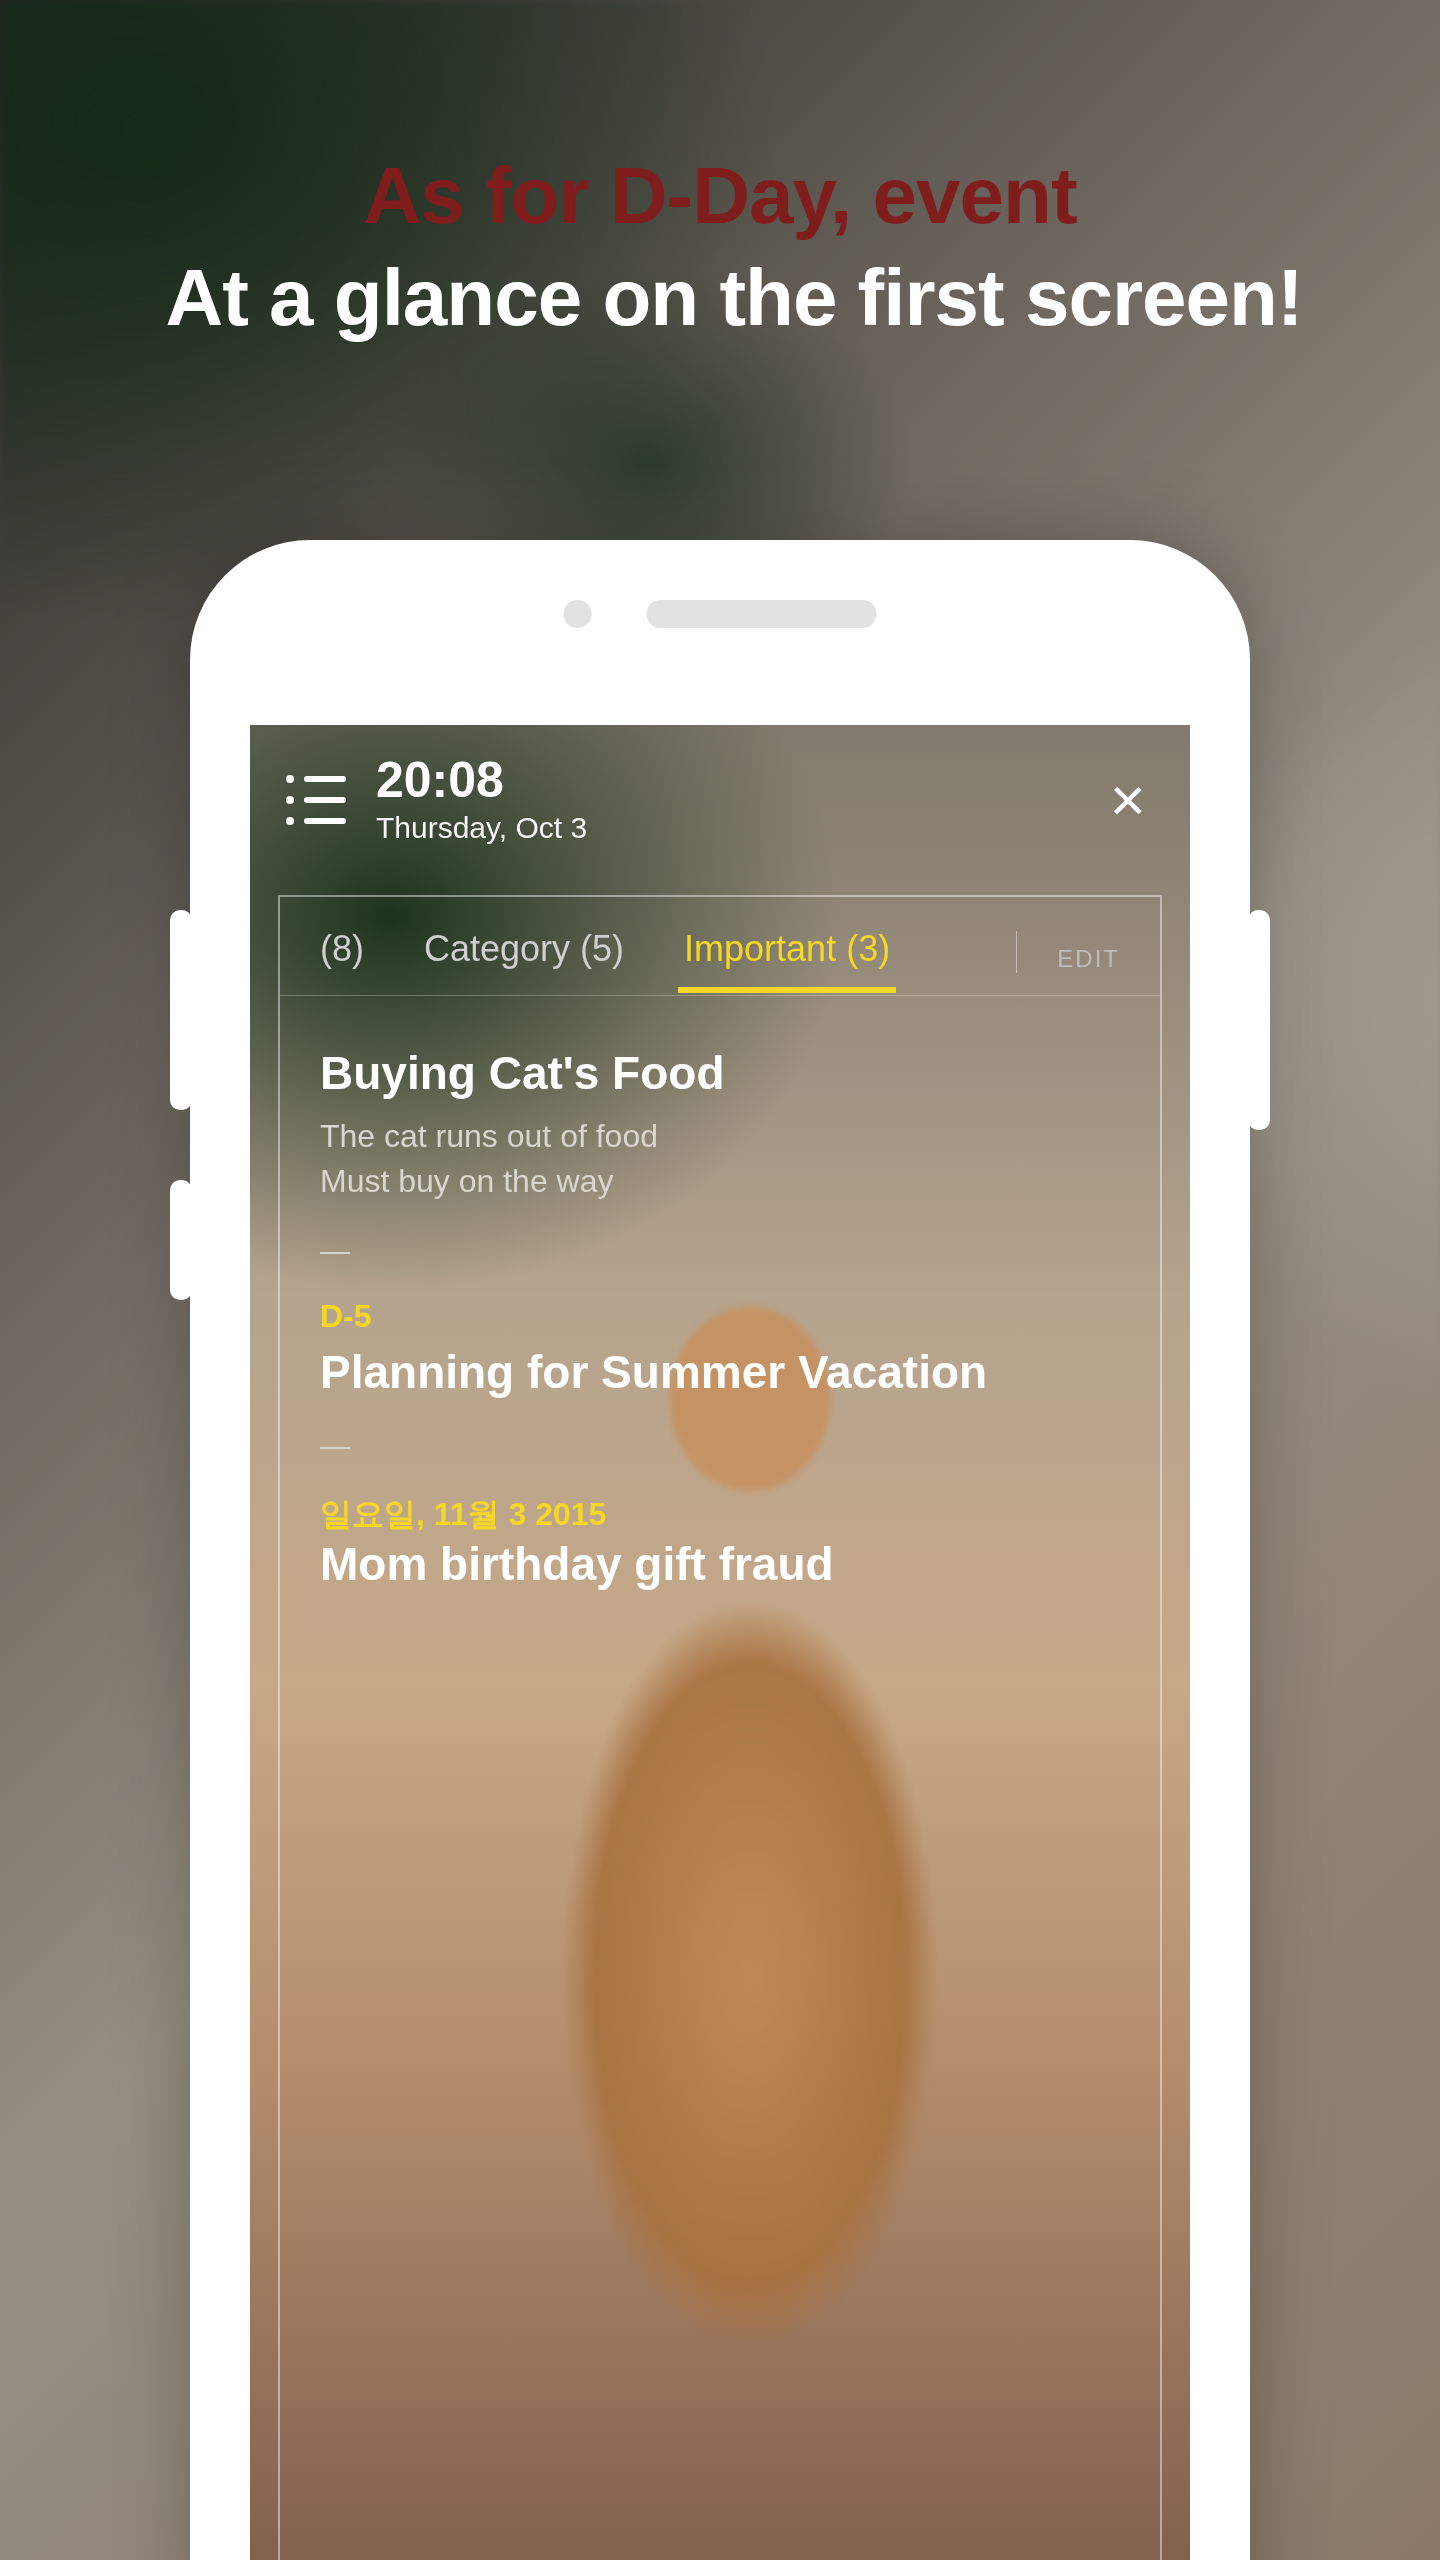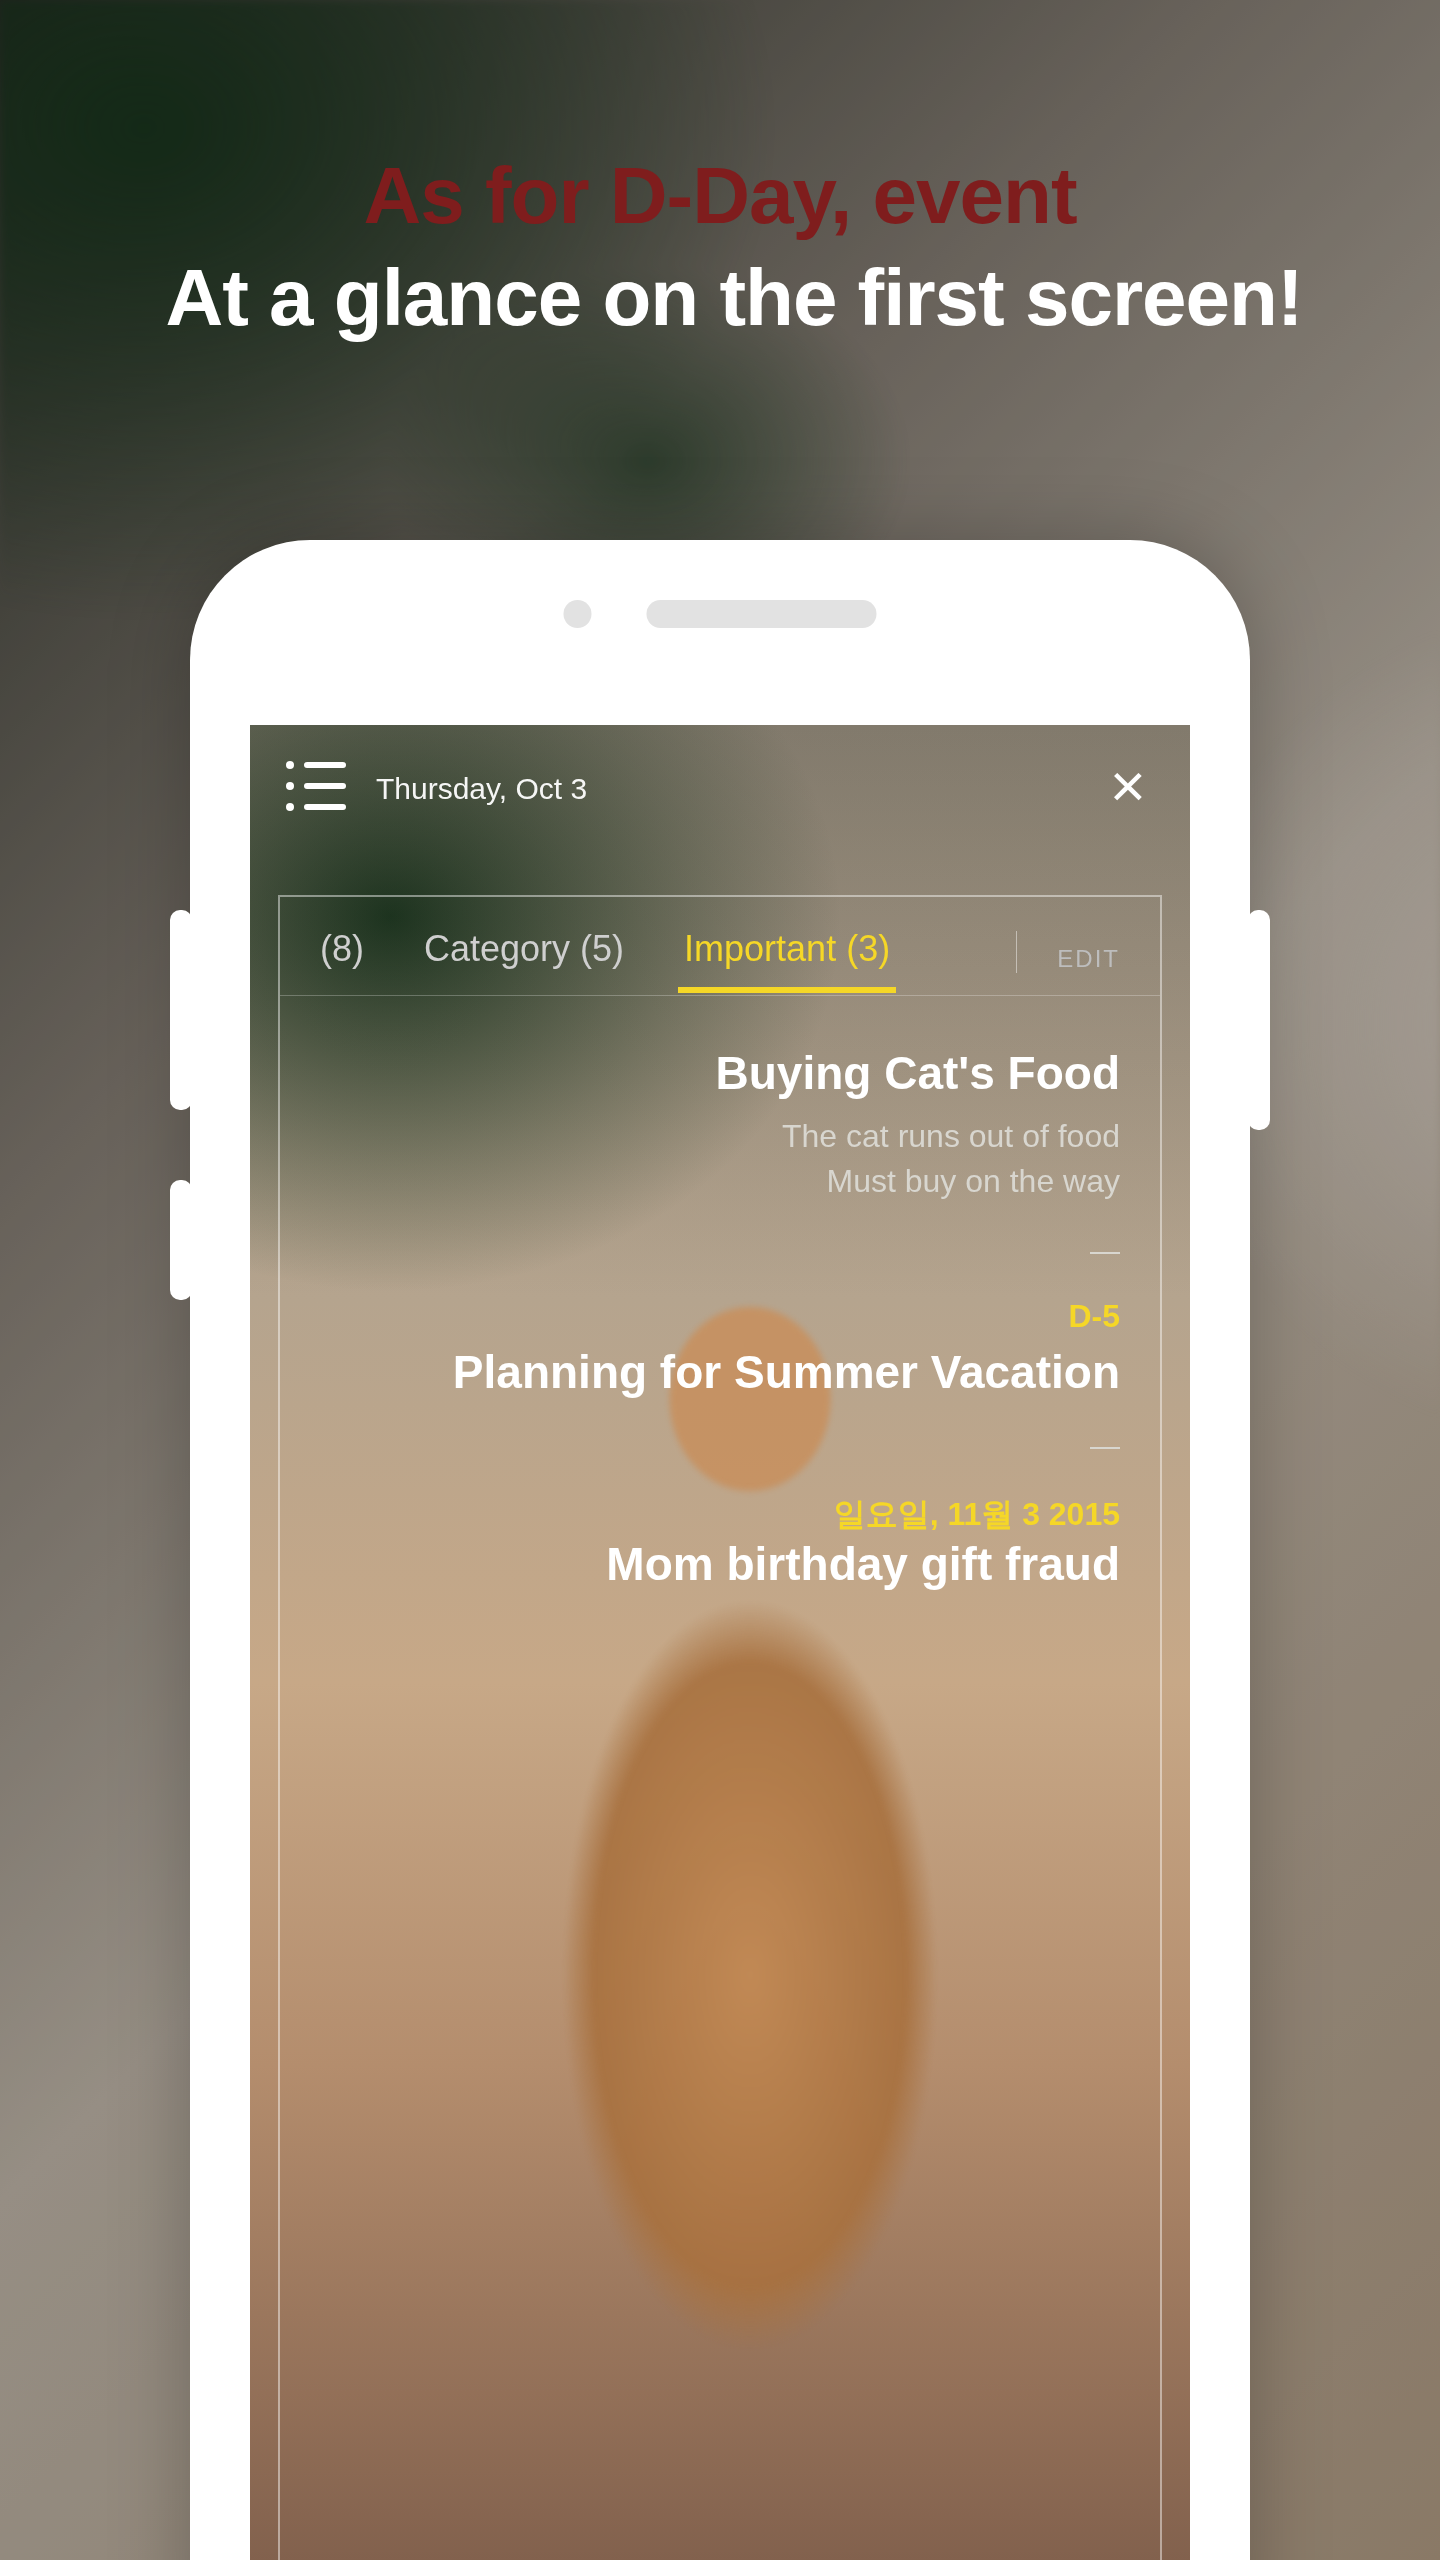--- a/index.html
+++ b/index.html
@@ -209,21 +209,21 @@
   }
   .edit-btn {
     color:#bdbdbd;
     font-size:24px;
     letter-spacing:2px;
     padding-bottom:22px;
     cursor:pointer;
     margin-top:20px;
   }
 
-  .entries { padding: 50px 40px; text-align:right; color:#fff; }
+  .entries { padding: 50px 40px; text-align:left; color:#fff; }
   .entry { margin-bottom: 10px; }
   .entry-title { font-size: 46px; font-weight:600; }
   .entry-sub { font-size: 32px; color:#d8d6cf; margin-top:14px; line-height:1.4; white-space:pre-line;}
   .entry-dday { color:#F5D727; font-size:32px; font-weight:600; }
   .entry-date { color:#F5D727; font-size:32px; font-weight:600; }
   .sep { color:#d8d6cf; font-size:30px; margin: 30px 0; }
 
 </style>
 </head>
 <body>
@@ -257,20 +257,21 @@
         <div class="row">
             <span class="dot"></span>
             <span class="bar"></span>
           </div>
         <div class="row">
             <span class="dot"></span>
             <span class="bar"></span>
           </div>
       </div>
       <div class="time-block">
+        <div class="time">20:08</div>
         <div class="date">Thursday, Oct 3</div>
       </div>
       <div class="close-x">×</div>
     </div>
 
     <div class="panel">
       <div class="tabs">
         <div class="tab">(8)</div>
         <div class="tab">Category (5)</div>
         <div class="tab active">Important (3)</div>

